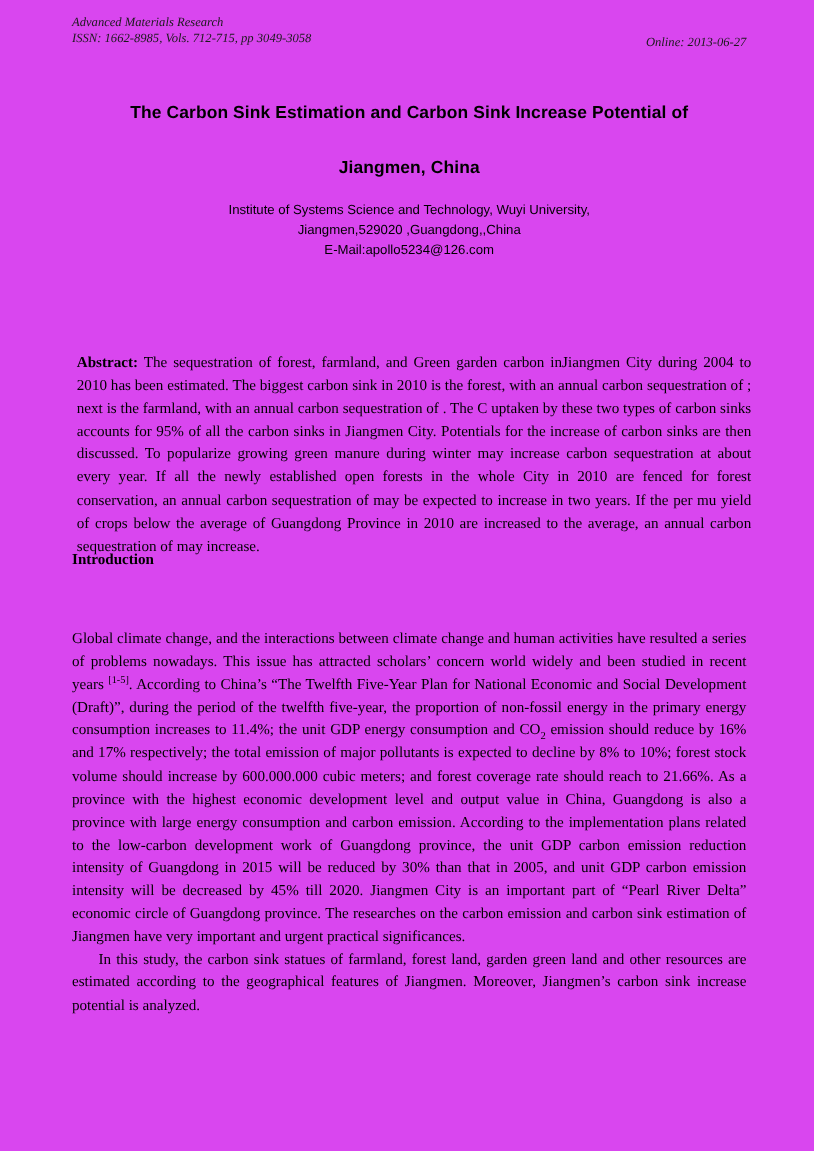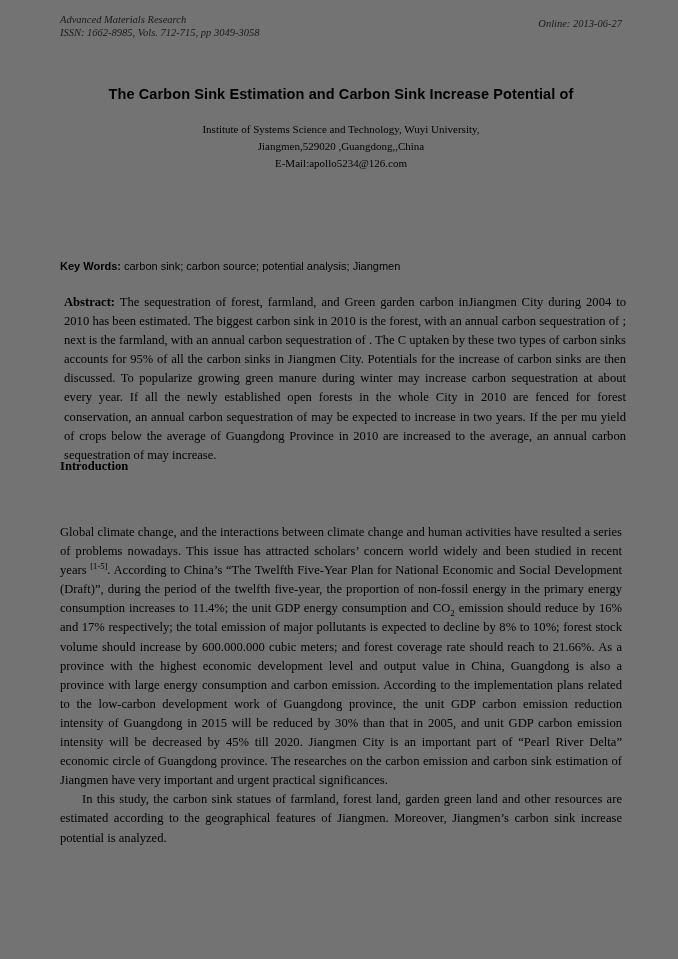--- a/index.html
+++ b/index.html
@@ -12,21 +12,21 @@
     width: 678px;
     height: 959px;
     font-family: "Liberation Serif", "DejaVu Serif", serif;
     color: #000000;
     -webkit-font-smoothing: antialiased;
   }
   .page {
     position: relative;
     width: 678px;
     height: 959px;
-    background: #737373;
+    background: #d946ef;
     box-sizing: border-box;
     padding: 16px;
     overflow: hidden;
   }
 
   
   .journal-header {
     position: absolute;
     left: 60px;
     top: 14px;
@@ -36,21 +36,21 @@
     line-height: 12.6px;
     color: #1a1a1a;
   }
   .journal-header .hdr-row {
     position: relative;
     white-space: nowrap;
   }
   .journal-header .hdr-online {
     position: absolute;
     right: 0;
-    top: 4px;
+    top: 16px;
     font-style: italic;
     white-space: nowrap;
   }
 
   
   .title-block {
     position: absolute;
     left: 60px;
     top: 84px;
     width: 562px;
@@ -73,21 +73,20 @@
   .author-name {
     font-size: 13px;
     font-weight: normal;
     line-height: 18px;
     margin-top: 26px;
   }
   .affiliation {
     font-size: 11px;
     line-height: 17px;
     margin-top: 17px;
-    font-family: Liberation Serif, serif;
   }
   .affil-line { display: block; }
 
   
   .keywords {
     position: absolute;
     left: 60px;
     top: 259px;
     width: 562px;
     font-family: "Liberation Sans", "DejaVu Sans", sans-serif;
@@ -158,30 +157,28 @@
   <div class="journal-header">
     <div class="hdr-row">
       <span>Advanced Materials Research</span>
       <span class="hdr-online">Online: 2013-06-27</span>
     </div>
     <div class="hdr-row">ISSN: 1662-8985, Vols. 712-715, pp 3049-3058</div>
   </div>
 
   <div class="title-block">
     <div class="paper-title-line1">The Carbon Sink Estimation and Carbon Sink Increase Potential of</div>
+    <div class="paper-title-line2">Jiangmen, China</div>
     <div class="affiliation">
       <span class="affil-line">Institute of Systems Science and Technology, Wuyi University,</span>
       <span class="affil-line">Jiangmen,529020 ,Guangdong,,China</span>
       <span class="affil-line">E-Mail:apollo5234@126.com</span>
     </div>
   </div>
 
-  <div class="keywords">
-    <span class="kw-label">Key Words:</span><span> carbon sink; carbon source; potential analysis; Jiangmen</span>
-  </div>
 
   <div class="abstract">
     <span class="ab-label">Abstract:</span><span> The sequestration of forest, farmland, and Green garden carbon inJiangmen City during 2004 to 2010 has been estimated. The biggest carbon sink in 2010 is the forest, with an annual carbon sequestration of ; next is the farmland, with an annual carbon sequestration of . The C uptaken by these two types of carbon sinks accounts for 95% of all the carbon sinks in Jiangmen City. Potentials for the increase of carbon sinks are then discussed. To popularize growing green manure during winter may increase carbon sequestration at about  every year. If all the newly established open forests in the whole City in 2010 are fenced for forest conservation, an annual carbon sequestration of  may be expected to increase in two years. If the per mu yield of crops below the average of Guangdong Province in 2010 are increased to the average, an annual carbon sequestration of  may increase.</span>
   </div>
 
   <div class="section-heading">Introduction</div>
 
   <div class="body-text">
     <p><span>Global climate change, and the interactions between climate change and human activities have resulted a series of problems nowadays. This issue has attracted scholars’ concern world widely and been studied in recent years </span><sup class="cite">[1-5]</sup><span>. According to China’s “The Twelfth Five-Year Plan for National Economic and Social Development (Draft)”, during the period of  the twelfth five-year, the proportion of non-fossil energy in the primary energy consumption   increases to 11.4%; the unit GDP energy consumption and CO</span><sub class="chem">2</sub><span> emission should reduce by 16% and 17% respectively; the total emission of major pollutants is expected to decline by 8% to 10%; forest stock volume should increase by 600.000.000 cubic meters; and forest coverage rate should reach to 21.66%. As a province with the highest economic development level and output value in China, Guangdong is also a province with large energy consumption and carbon emission. According to the implementation plans related to the low-carbon development work of Guangdong province, the unit GDP carbon emission reduction intensity of Guangdong in 2015 will be reduced by 30% than that in 2005, and unit GDP carbon emission intensity will be decreased by 45% till 2020. Jiangmen City is an important part of “Pearl River Delta” economic circle of Guangdong province. The researches on the carbon emission and carbon sink estimation of Jiangmen have very important and urgent practical significances.</span></p>
     <p class="indented">In this study, the carbon sink statues of farmland, forest land, garden green land and other resources are estimated according to the geographical features of Jiangmen. Moreover, Jiangmen’s carbon sink increase potential is analyzed.</p>

